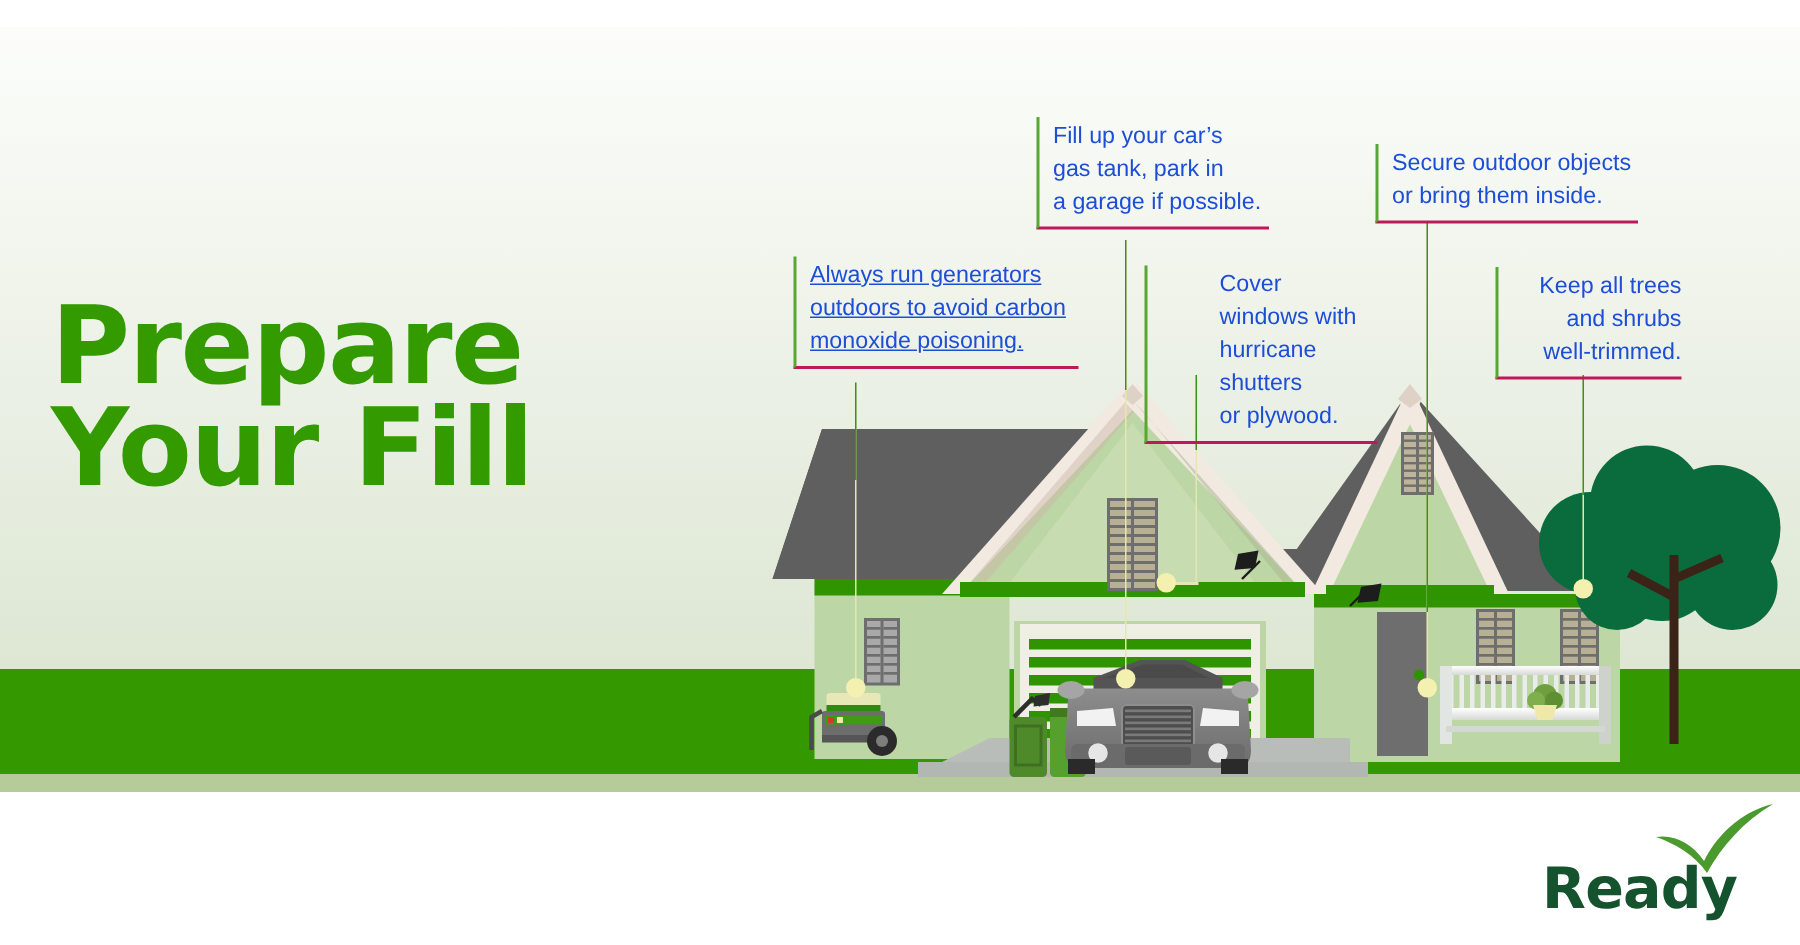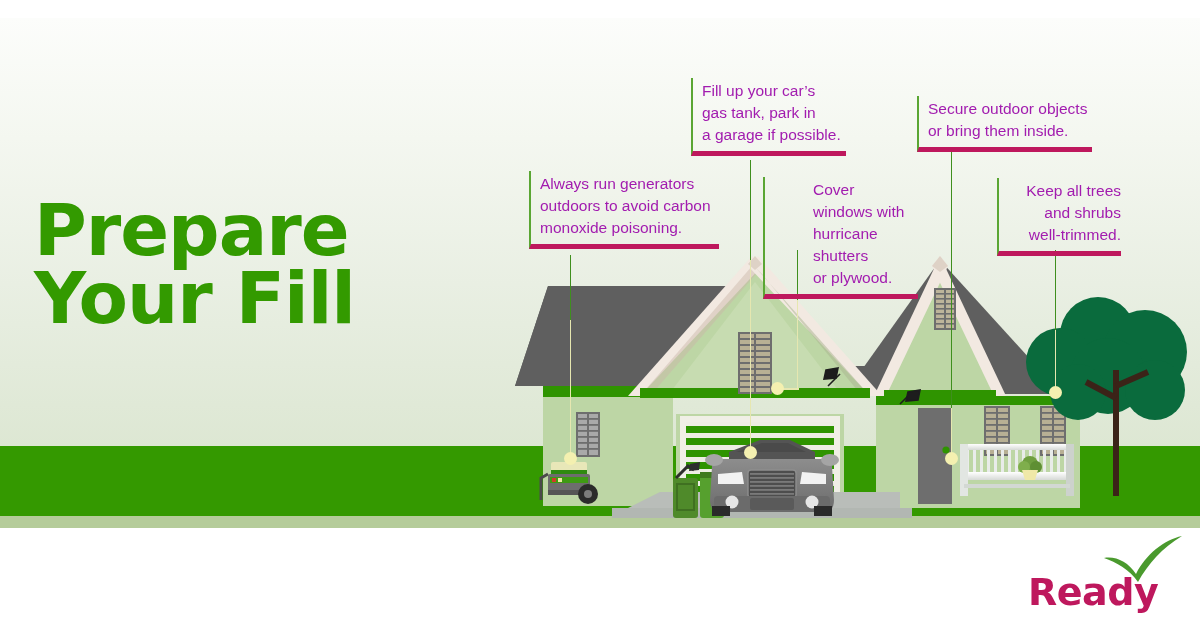--- a/index.html
+++ b/index.html
@@ -56,25 +56,25 @@
     line-height:0.95;
     letter-spacing:-1px;
     white-space:pre-line;
     z-index:40;
   }
 
   
   .callout {
     position:absolute;
     border-left:2px solid #5aa633;
-    border-bottom:5px solid #be185d;
+    border-bottom:2px solid #be185d;
     padding:2px 0 5px 9px;
     font-size:15.5px;
     line-height:1.42;
-    color:#a21caf;
+    color:#1d4ed8;
     white-space:pre-line;
     z-index:30;
     background:transparent;
   }
   .leader {
     position:absolute;
     width:1.4px;
     background:#3f8f1e;
     z-index:28;
   }
@@ -101,21 +101,21 @@
     left:1028px; top:540px;
     width:150px; height:72px;
     z-index:50;
   }
   .logo-text {
     position:absolute;
     left:0; bottom:-2px;
     font-family:"DejaVu Sans", sans-serif;
     font-weight:bold;
     font-size:38px;
-    color:#be185d;
+    color:#14532d;
     letter-spacing:-0.5px;
   }
 </style>
 </head>
 <body>
 
 <div id="poster">
 
   <div class="sky"></div>
   <div class="grass"></div>
@@ -449,21 +449,21 @@
   <div class="leader-pale" style="left:951px; top:148px; height:312px;"></div>
   <div class="dot" style="left:945px; top:452px;"></div>
 
   <div class="leader" style="left:1055px; top:250px; height:80px;"></div>
   <div class="leader-pale" style="left:1055px; top:250px; height:142px;"></div>
   <div class="dot" style="left:1049px; top:386px;"></div>
 
   <div class="title">Prepare
 Your Fill</div>
 
-  <div class="callout" style="left:529px; top:171px; width:190px;">Always run generators
+  <div class="callout" style="left:529px; top:171px; width:190px;text-decoration:underline;">Always run generators
 outdoors to avoid carbon
 monoxide poisoning.</div>
 
   <div class="callout" style="left:691px; top:78px; width:155px;">Fill up your car’s
 gas tank, park in
 a garage if possible.</div>
 
   <div class="callout" style="left:763px; top:177px; width:155px;padding-left:48px;">Cover windows with
 hurricane shutters
 or plywood.</div>

